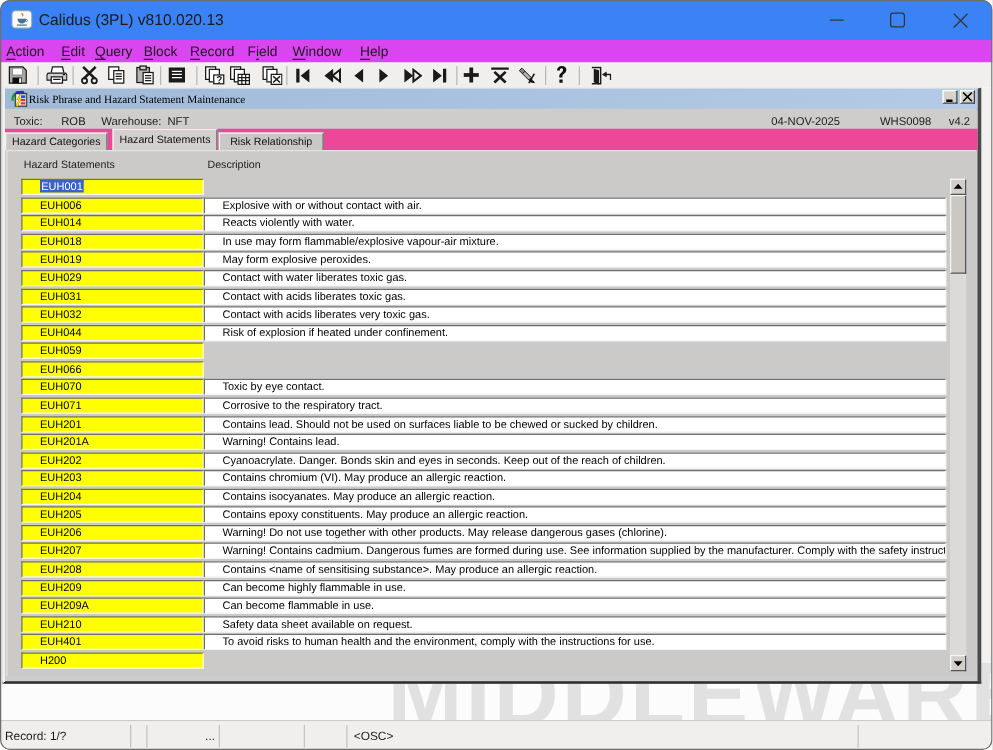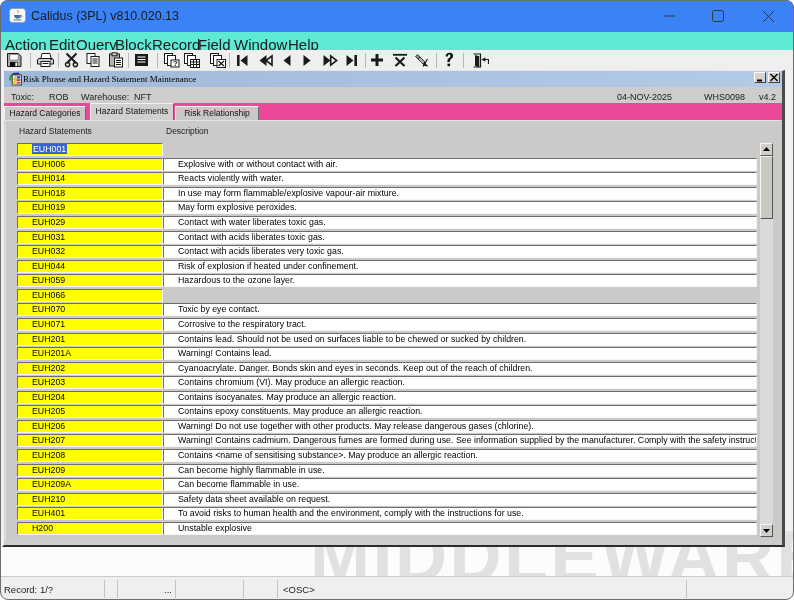--- a/index.html
+++ b/index.html
@@ -6,21 +6,21 @@
 html,body { width:794px; height:600px; overflow:hidden; }
 body { font-family:"Liberation Sans", sans-serif; position:relative; background:#fff; }
 .abs { position:absolute; }
 #frame { left:0; top:0; width:794px; height:600px; border:1px solid #6e6e6e; border-radius:8px; z-index:99; pointer-events:none; }
 
 
 #titlebar { left:0; top:0; width:794px; height:32px; background:#3b82f6; border-radius:8px 8px 0 0; }
 #apptitle { left:31px; top:9px; font-size:12.5px; color:#1b1b1b; }
 
 
-#menubar { left:0; top:32px; width:794px; height:18px; background:#5eead4; font-size:15px; color:#1b1b1b; }
+#menubar { left:0; top:32px; width:794px; height:18px; background:#d946ef; font-size:11px; color:#1b1b1b; }
 #menubar span { position:absolute; top:4px; }
 #menubar u { text-decoration-thickness:1px; text-underline-offset:2px; }
 
 
 #toolbar { left:0; top:50px; width:794px; height:20px; background:#f0efee; }
 .tsep { top:3px; width:1px; height:15px; background:#b8b8b8; }
 
 
 #mdi { left:0; top:70px; width:794px; height:506px; background:#f2f1f0; overflow:hidden; }
 #whiteband { left:0; top:477px; width:794px; height:29px; background:#fcfcfc; }
@@ -273,21 +273,20 @@
         <div class="field desc" style="top:81px">May form explosive peroxides.</div>
       <div class="field code" style="top:96px">EUH029</div>
         <div class="field desc" style="top:96px">Contact with water liberates toxic gas.</div>
       <div class="field code" style="top:111px">EUH031</div>
         <div class="field desc" style="top:111px">Contact with acids liberates toxic gas.</div>
       <div class="field code" style="top:125px">EUH032</div>
         <div class="field desc" style="top:125px">Contact with acids liberates very toxic gas.</div>
       <div class="field code" style="top:140px">EUH044</div>
         <div class="field desc" style="top:140px">Risk of explosion if heated under confinement.</div>
       <div class="field code" style="top:154px">EUH059</div>
-        <div class="field desc" style="top:154px">Hazardous to the ozone layer.</div>
       <div class="field code" style="top:169px">EUH066</div>
       <div class="field code" style="top:183px">EUH070</div>
         <div class="field desc" style="top:183px">Toxic by eye contact.</div>
       <div class="field code" style="top:198px">EUH071</div>
         <div class="field desc" style="top:198px">Corrosive to the respiratory tract.</div>
       <div class="field code" style="top:213px">EUH201</div>
         <div class="field desc" style="top:213px">Contains lead. Should not be used on surfaces liable to be chewed or sucked by children.</div>
       <div class="field code" style="top:227px">EUH201A</div>
         <div class="field desc" style="top:227px">Warning! Contains lead.</div>
       <div class="field code" style="top:242px">EUH202</div>
@@ -306,21 +305,20 @@
         <div class="field desc" style="top:329px">Contains &lt;name of sensitising substance&gt;. May produce an allergic reaction.</div>
       <div class="field code" style="top:344px">EUH209</div>
         <div class="field desc" style="top:344px">Can become highly flammable in use.</div>
       <div class="field code" style="top:358px">EUH209A</div>
         <div class="field desc" style="top:358px">Can become flammable in use.</div>
       <div class="field code" style="top:373px">EUH210</div>
         <div class="field desc" style="top:373px">Safety data sheet available on request.</div>
       <div class="field code" style="top:387px">EUH401</div>
         <div class="field desc" style="top:387px">To avoid risks to human health and the environment, comply with the instructions for use.</div>
       <div class="field code" style="top:402px">H200</div>
-        <div class="field desc" style="top:402px">Unstable explosive</div>
       <div id="sbar" class="abs">
         <div class="sbtn abs" style="top:0">
             <svg width="11" height="11" viewBox="0 0 11 11">
               <path d="M5.5 3 L9 7 H2z" fill="#000"></path>
             </svg>
           </div>
         <div id="sthumb" class="abs"></div>
         <div class="sbtn abs" style="top:381px">
             <svg width="11" height="11" viewBox="0 0 11 11">
               <path d="M5.5 8 L9 4 H2z" fill="#000"></path>

